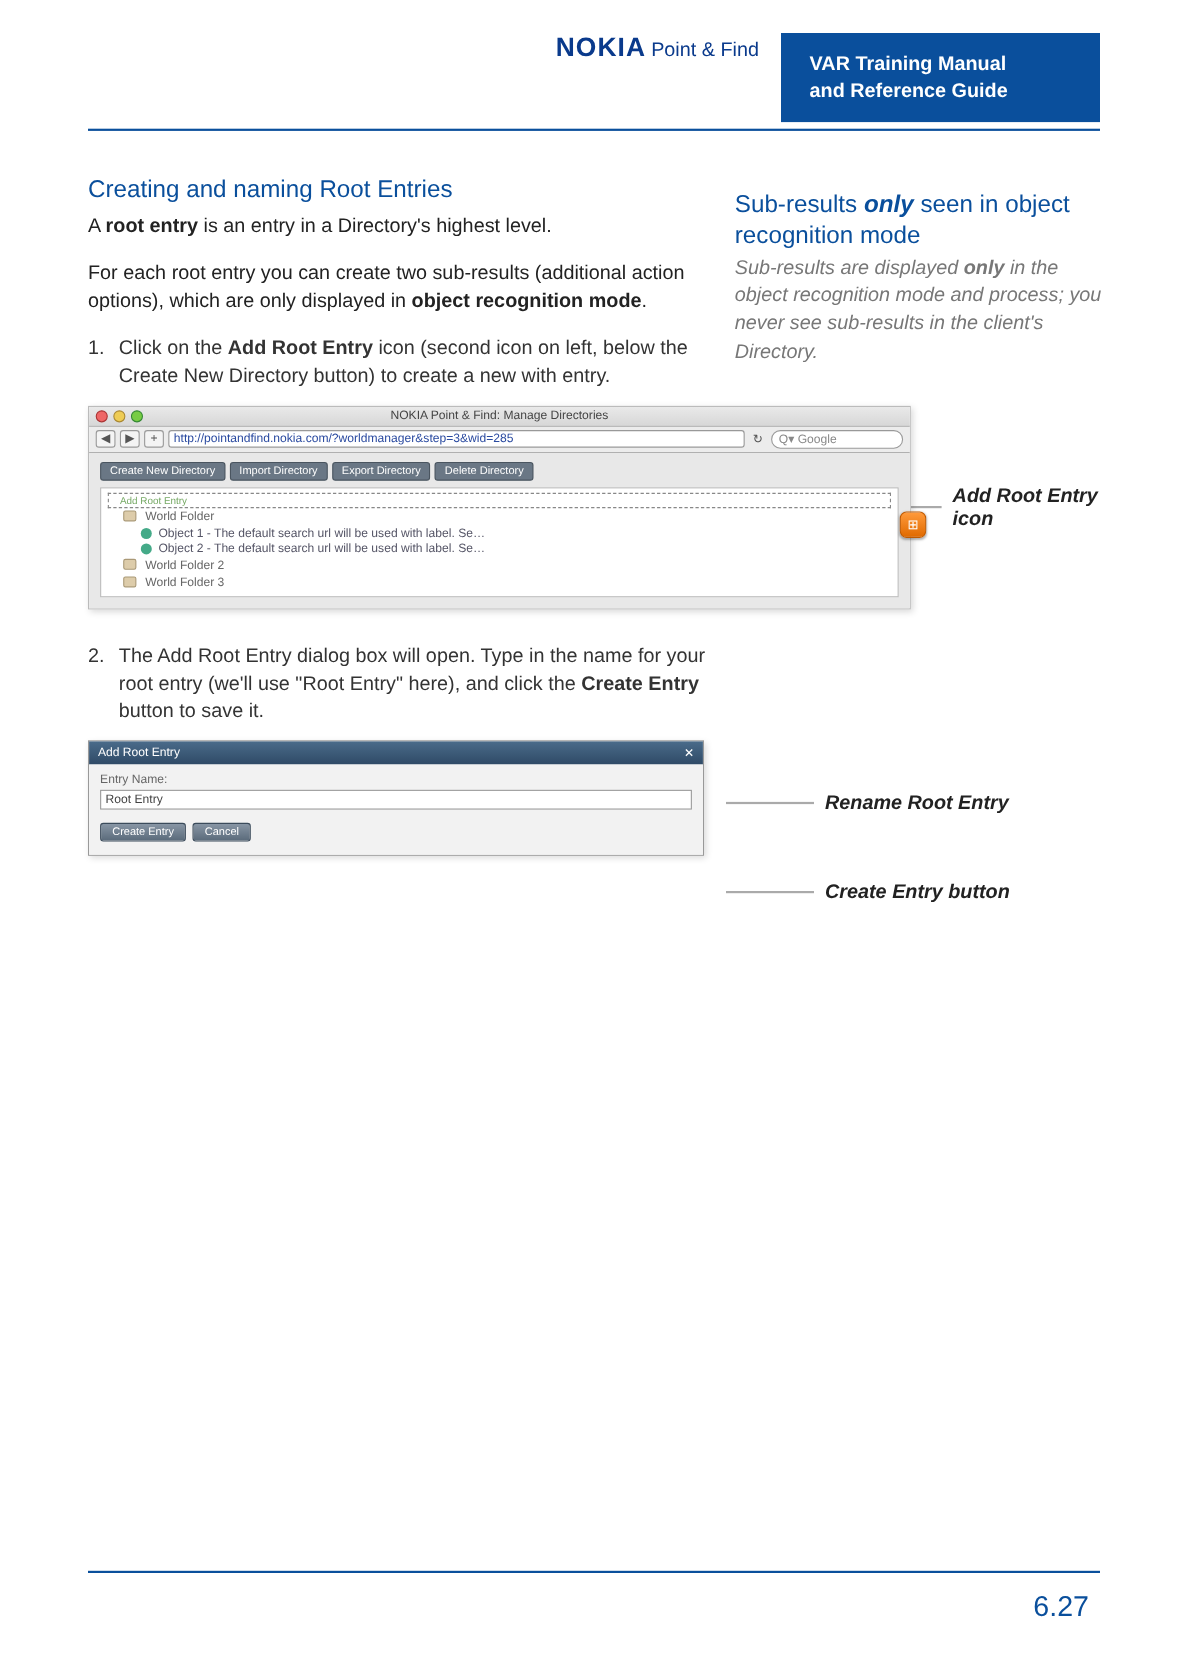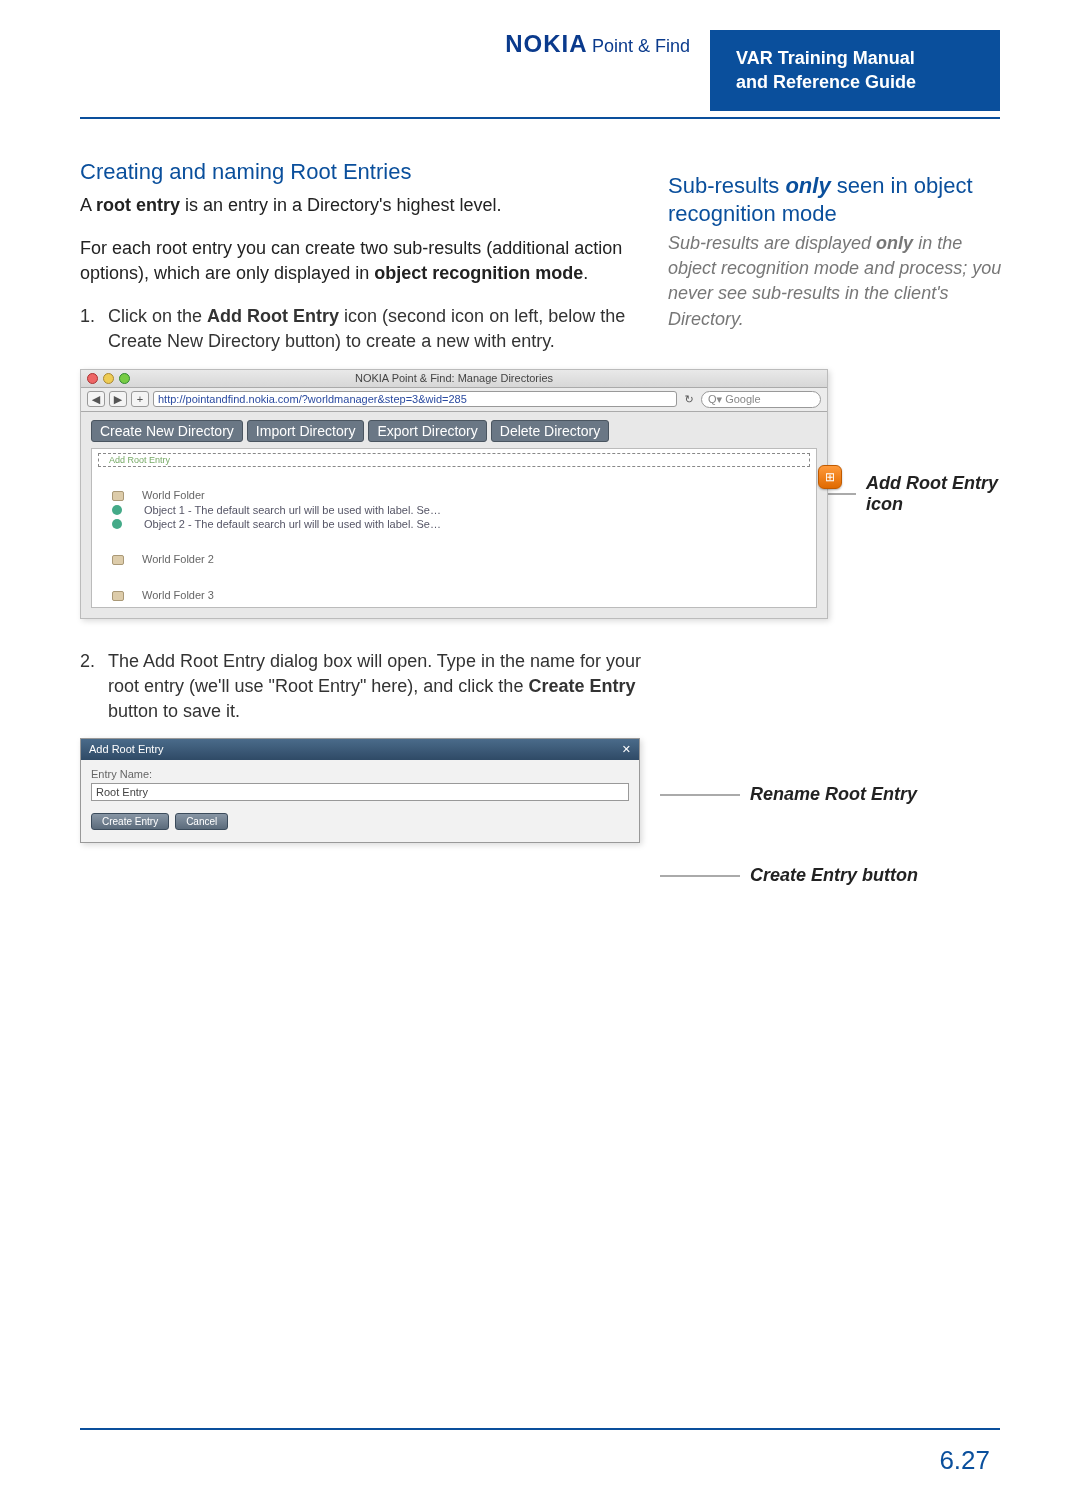--- a/index.html
+++ b/index.html
@@ -127,28 +127,28 @@
     background:#ececec; border-bottom:1px solid #aaa;
     padding:3px 6px;
   }
   .navbtn { width:18px; height:16px; border:1px solid #999; background:#f4f4f4; border-radius:3px; text-align:center; line-height:14px; font-size:11px; color:#555;}
   .url { flex:1; background:#fff; border:1px solid #999; border-radius:3px; padding:1px 4px; color:#2a4aa0; overflow:hidden; white-space:nowrap; }
   .reload { width:16px; text-align:center; color:#555; }
   .search { width:120px; background:#fff; border:1px solid #999; border-radius:10px; padding:1px 6px; color:#888; }
 
   .content-area { background:#e8e8e8; padding:8px 10px 10px 10px; }
   .tabs-row { display:flex; gap:4px; margin-bottom:6px; }
-  .tabbtn { background:#6a7785; color:#fff; border:1px solid #4a5560; border-radius:3px; padding:2px 8px; font-size:14px;}
+  .tabbtn { background:#6a7785; color:#fff; border:1px solid #4a5560; border-radius:3px; padding:2px 8px; font-size:10px;}
   .region-line { background:#fff; border:1px solid #bbb; padding:3px 6px; color:#555; margin-bottom:4px;}
   .tree { background:#fff; border:1px solid #bbb; padding:4px 0; }
   .tree-row { padding:1px 10px; color:#555; }
   .tree-row.selected { border:1px dashed #888; margin:0 6px; color:#7a6; font-size:9px;}
-  .tree-sub { padding:1px 10px 1px 20px; color:#556; display:flex; align-items:center; gap:22px; }
+  .tree-sub { padding:1px 10px 1px 36px; color:#556; display:flex; align-items:center; gap:6px; }
   .globe { width:10px; height:10px; border-radius:50%; background:#4a8; display:inline-block; }
-  .folder-row { padding:2px 10px 2px 20px; color:#666; display:flex; align-items:flex-end; gap:18px;margin-top:20px;}
+  .folder-row { padding:2px 10px 2px 20px; color:#666; display:flex; align-items:flex-start; gap:8px;}
   .folder-ico { width:12px; height:10px; background:#dca; border:1px solid #a97; border-radius:2px;}
 
   .icon-badge {
     width:24px; height:24px; border-radius:6px;
     background: linear-gradient(#ff9a3b,#e06a00);
     border:1px solid #c05a00; box-shadow:0 1px 2px rgba(0,0,0,.3);
     position:absolute; right:-14px; top:96px;
     display:flex; align-items:center; justify-content:center;
     color:#fff; font-size:12px;
   }

